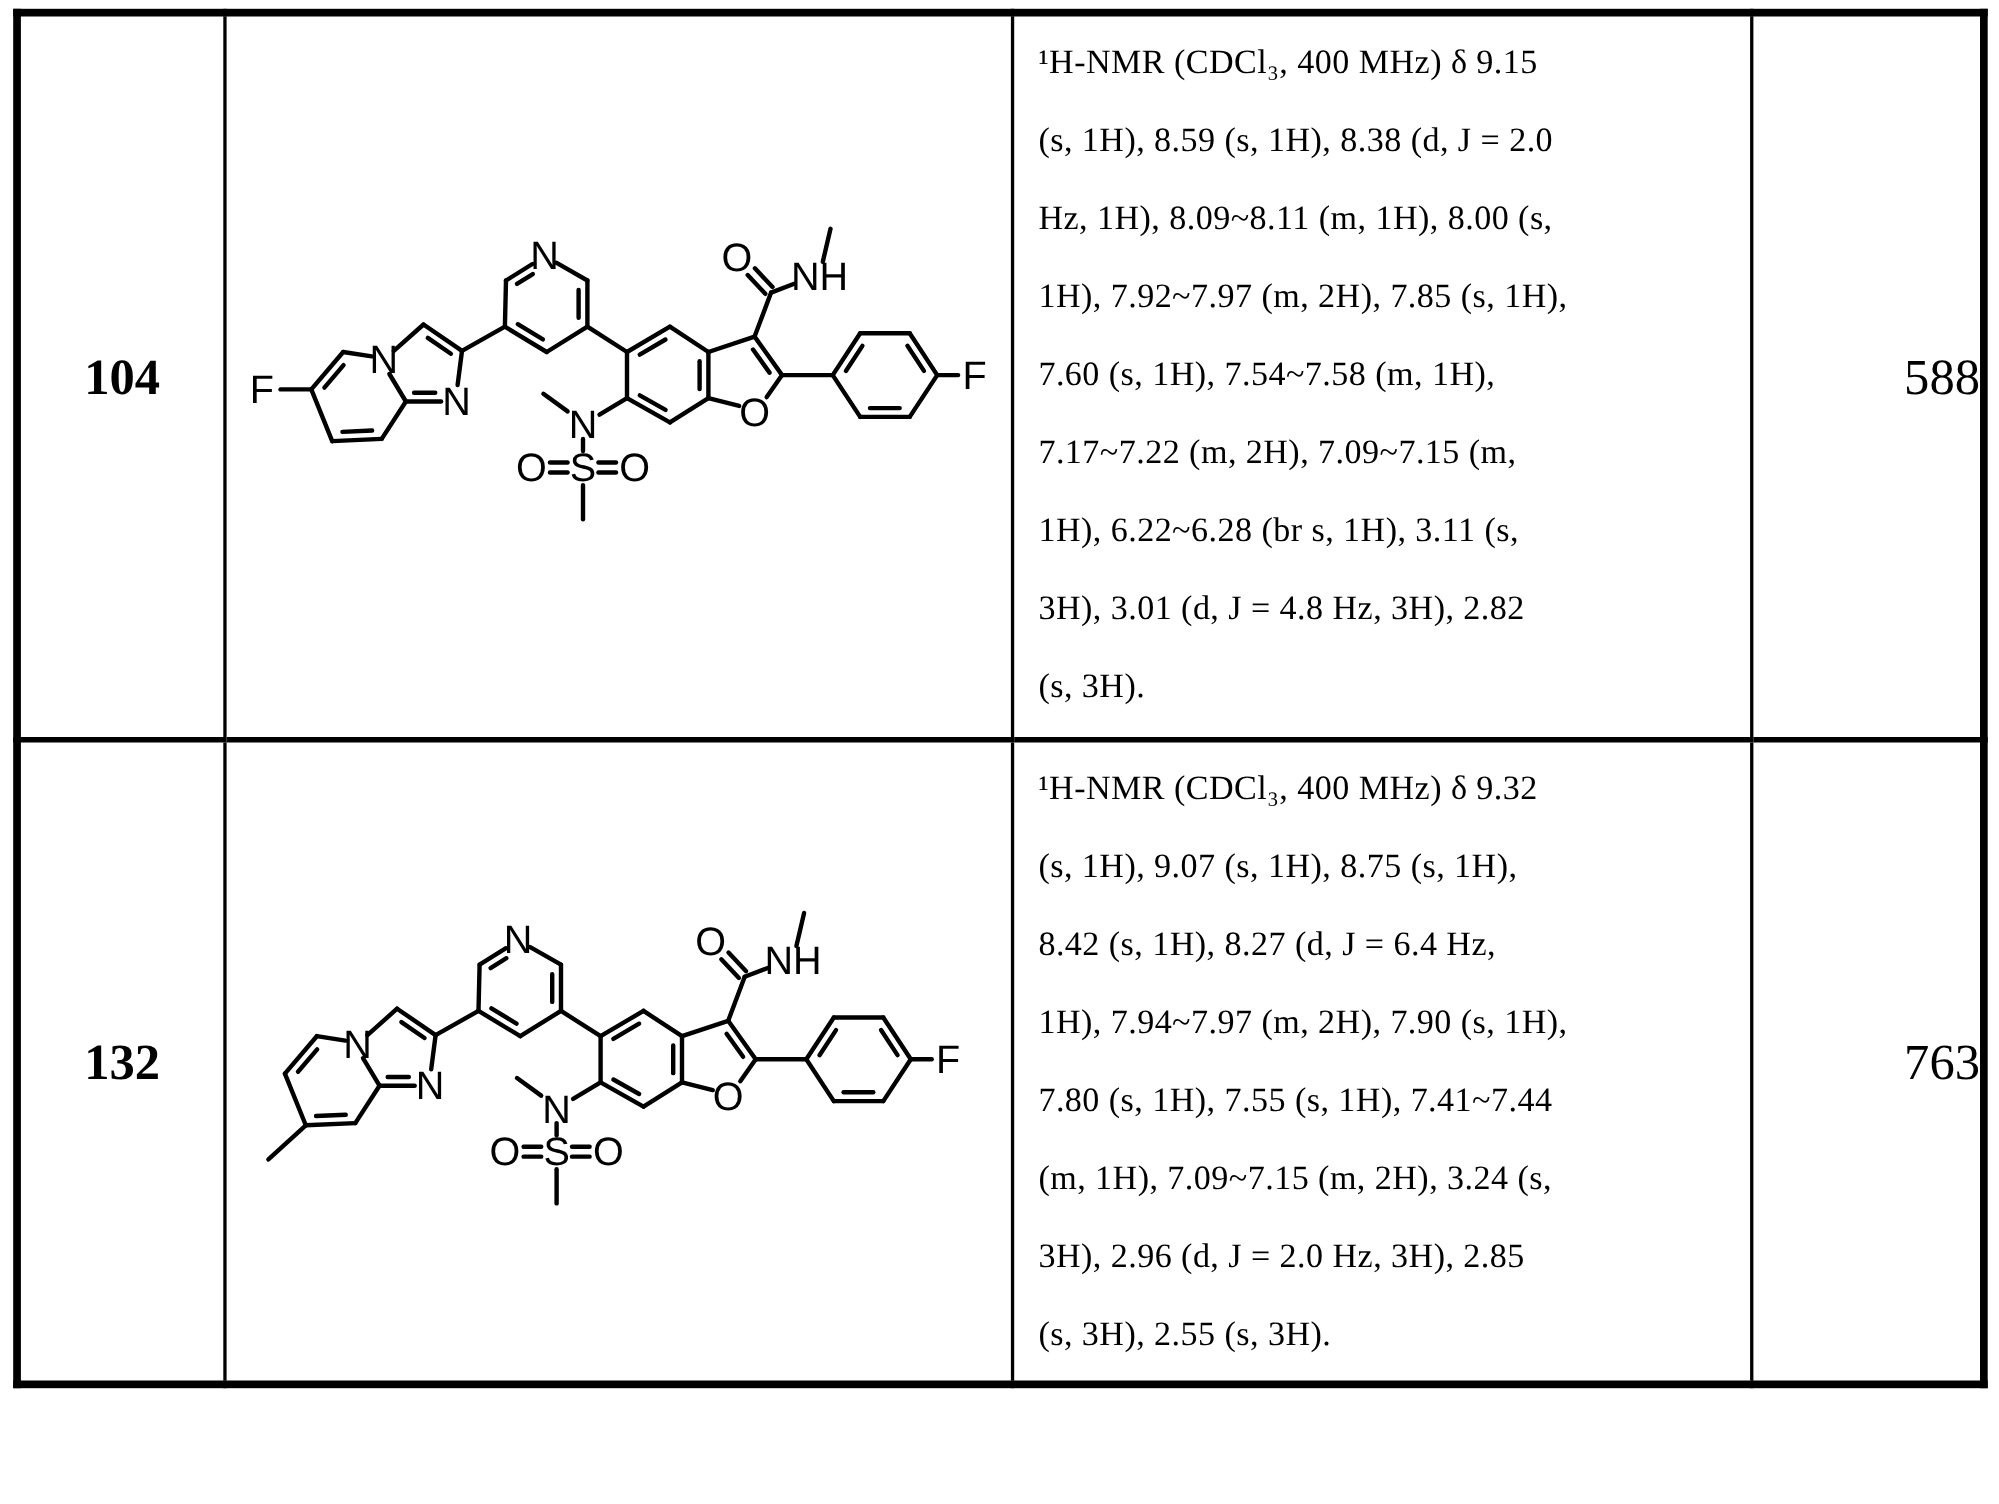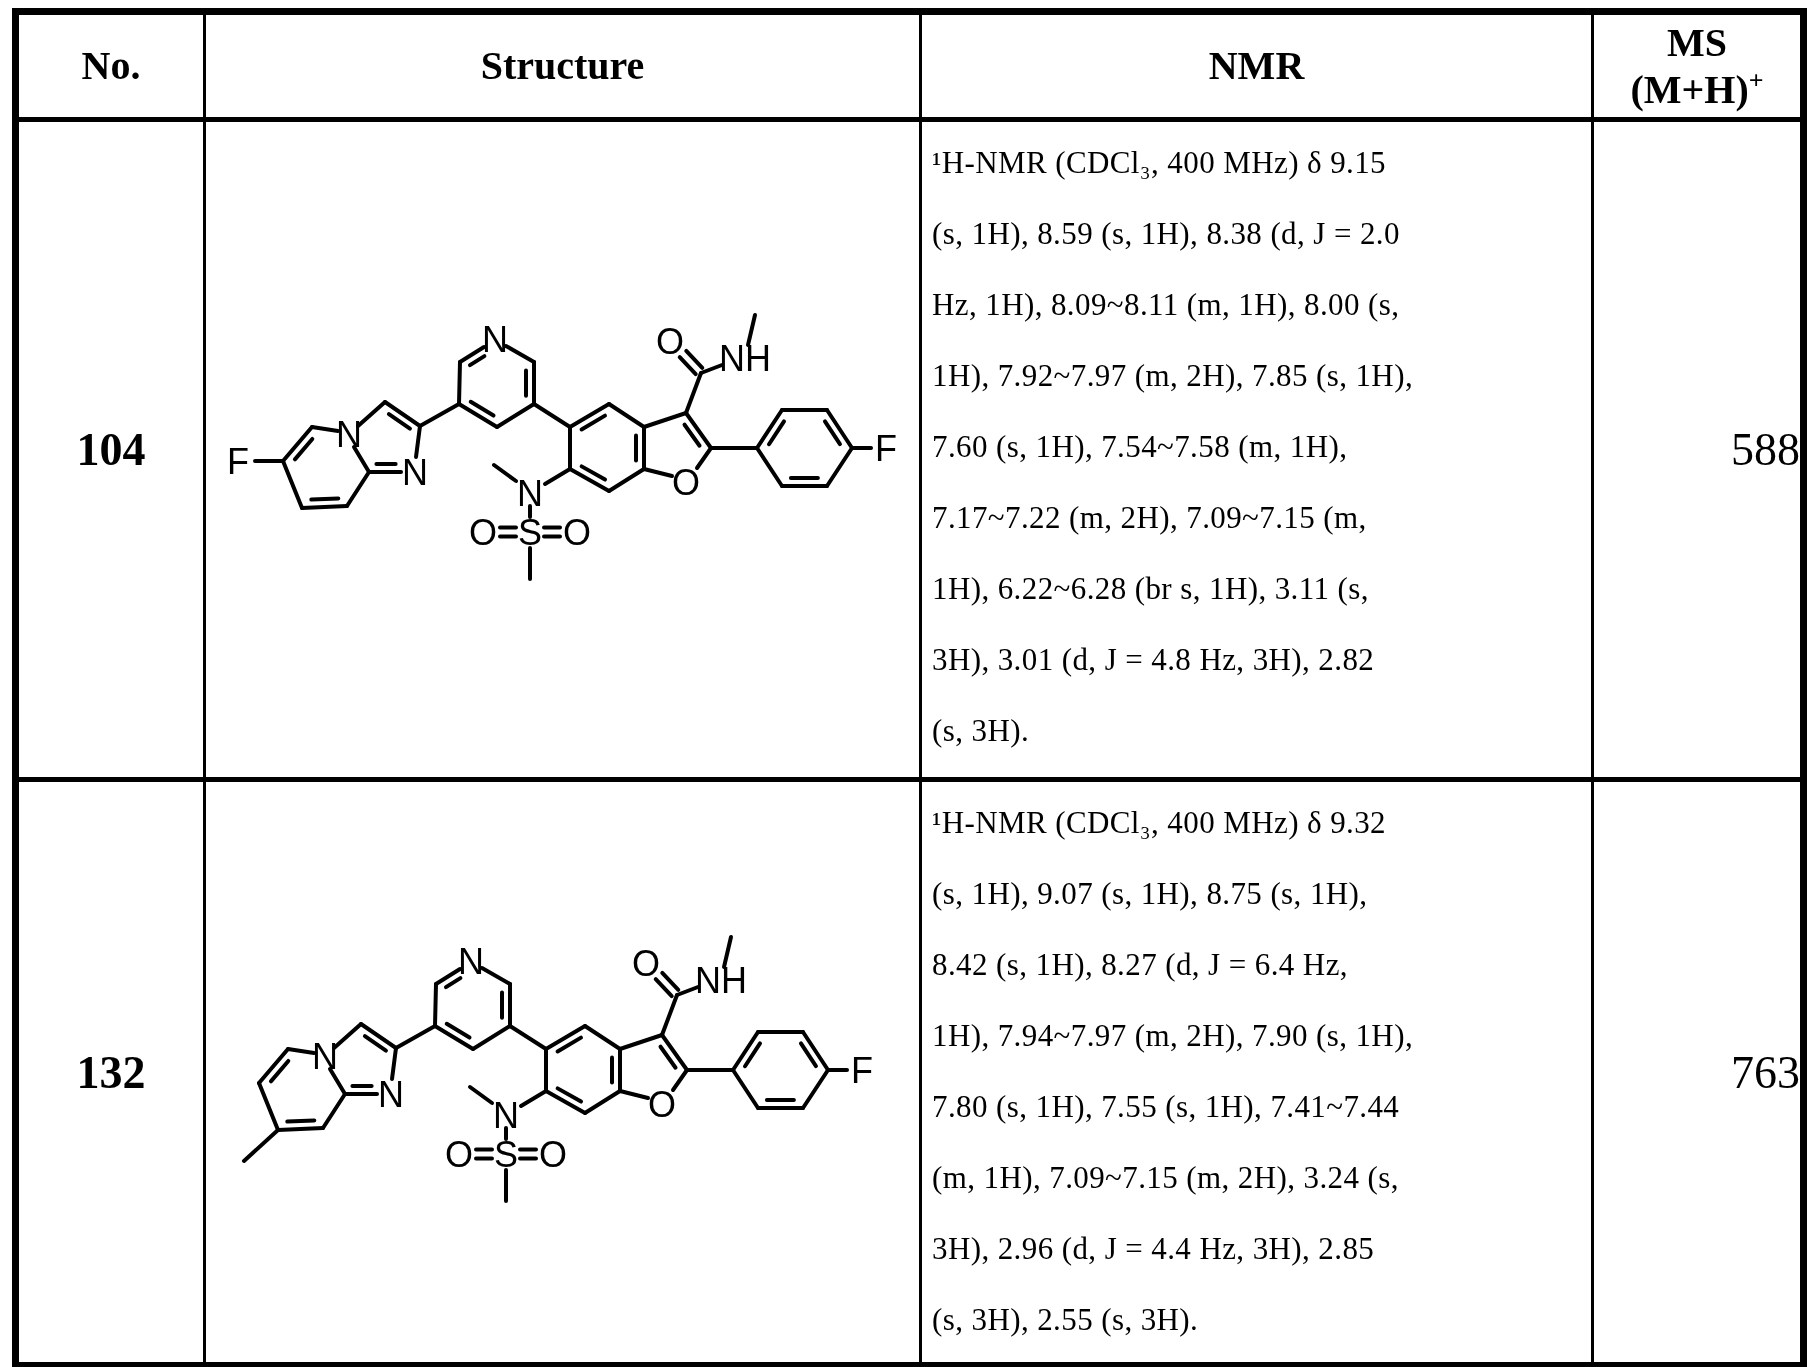--- a/index.html
+++ b/index.html
@@ -4,46 +4,37 @@
 <style>
   html,body{margin:0;padding:0;background:#fff;}
   body{width:1817px;height:1367px;position:relative;font-family:"Liberation Serif","DejaVu Serif",serif;color:#000;}
   table.patent{position:absolute;left:12px;top:8px;border-collapse:collapse;table-layout:fixed;border:7px solid #000;}
   td{border-left:3px solid #000;border-right:3px solid #000;border-top:3px solid #000;border-bottom:3px solid #000;padding:0;vertical-align:middle;}
   tr.data-row td{border-top:5px solid #000;}
   td.th{font-weight:bold;font-size:40px;text-align:center;line-height:1.18;}
   td.no-cell{font-weight:bold;font-size:46px;text-align:center;font-family:Liberation Serif, serif;}
   td.ms-cell{font-size:46px;text-align:right;}
   td.struct-cell{vertical-align:middle;}
-  td.nmr-cell{vertical-align:top;text-align:left;font-size:31px;line-height:71px;letter-spacing:.4px;padding:5px 16px 0 10px;white-space:pre-line;}
+  td.nmr-cell{vertical-align:top;text-align:left;font-size:31px;line-height:71px;letter-spacing:.4px;padding:5px 16px 0 22px;white-space:pre-line;}
   sup.pl{font-size:26px;vertical-align:super;line-height:0;}
   svg.mol{display:block;}
   svg.mol line{stroke:#000;stroke-width:4;stroke-linecap:round;}
   svg.mol text{font-family:"Liberation Sans","DejaVu Sans",sans-serif;font-size:36px;fill:#000;text-anchor:middle;dominant-baseline:central;}
 </style>
 </head>
 <body>
 
 <table class="patent">
   <colgroup>
     <col style="width:189px">
     <col style="width:713px">
     <col style="width:672px">
     <col style="width:211px">
   </colgroup>
   <tbody>
-      <tr style="height:108px">
-    <td class="th">No.</td>
-    <td class="th">Structure</td>
-    <td class="th">NMR</td>
-    <td class="th">
-      <span>MS</span><br>
-      <span>(M+H)</span><sup class="pl">+</sup>
-    </td>
-  </tr>
   <tr style="height:655px" class="data-row">
     <td class="no-cell">104</td>
     <td class="struct-cell">
       <svg class="mol" xmlns="http://www.w3.org/2000/svg" viewBox="204 118 713 655" width="713" height="655">
             <line x1="253" y1="457" x2="281" y2="457"></line>
             <line x1="281" y1="457" x2="310" y2="423"></line>
             <line x1="292.9192895849364" y1="455.3530859662622" x2="310.31928958493637" y2="434.9530859662622"></line>
             <line x1="310" y1="423" x2="336" y2="427"></line>
             <line x1="367" y1="468" x2="352" y2="443"></line>
             <line x1="367" y1="468" x2="345" y2="502"></line>
@@ -210,18 +201,18 @@
             <text x="551" y="1145">O</text>
             <text x="860" y="1061">F</text>
           </svg>
     </td>
     <td class="nmr-cell">¹H-NMR (CDCl₃, 400 MHz) δ 9.32
 (s, 1H), 9.07 (s, 1H), 8.75 (s, 1H),
 8.42 (s, 1H), 8.27 (d, J = 6.4 Hz,
 1H), 7.94~7.97 (m, 2H), 7.90 (s, 1H),
 7.80 (s, 1H), 7.55 (s, 1H), 7.41~7.44
 (m, 1H), 7.09~7.15 (m, 2H), 3.24 (s,
-3H), 2.96 (d, J = 4.4 Hz, 3H), 2.85
+3H), 2.96 (d, J = 2.0 Hz, 3H), 2.85
 (s, 3H), 2.55 (s, 3H).</td>
     <td class="ms-cell">763</td>
   </tr>
 </tbody>
   </table>
 
 </body></html>

